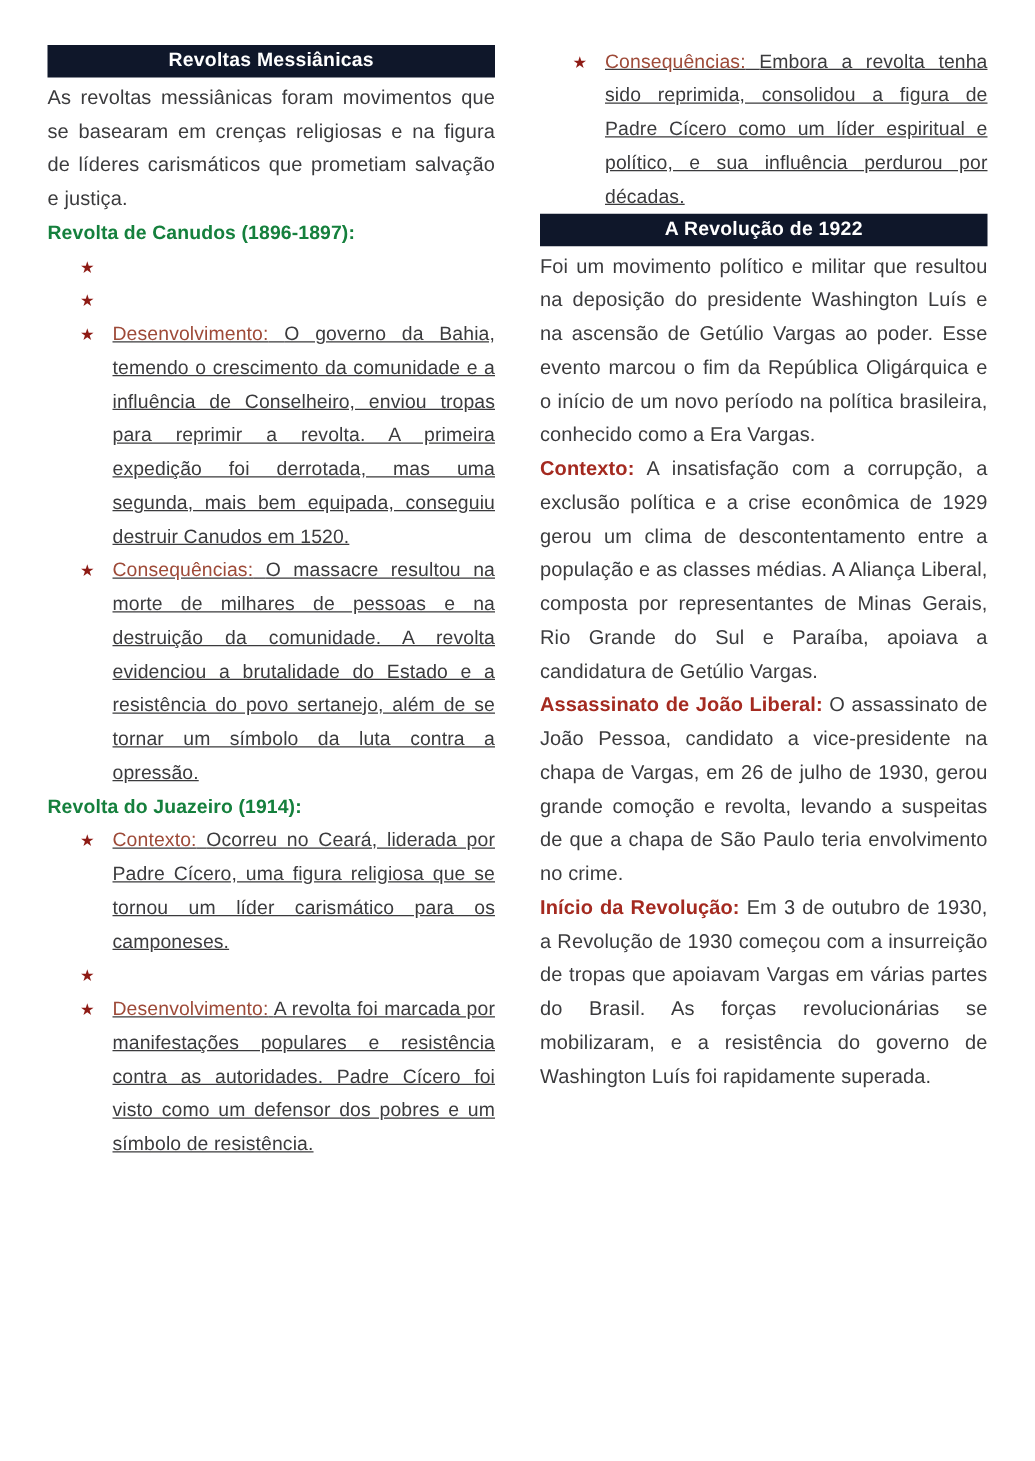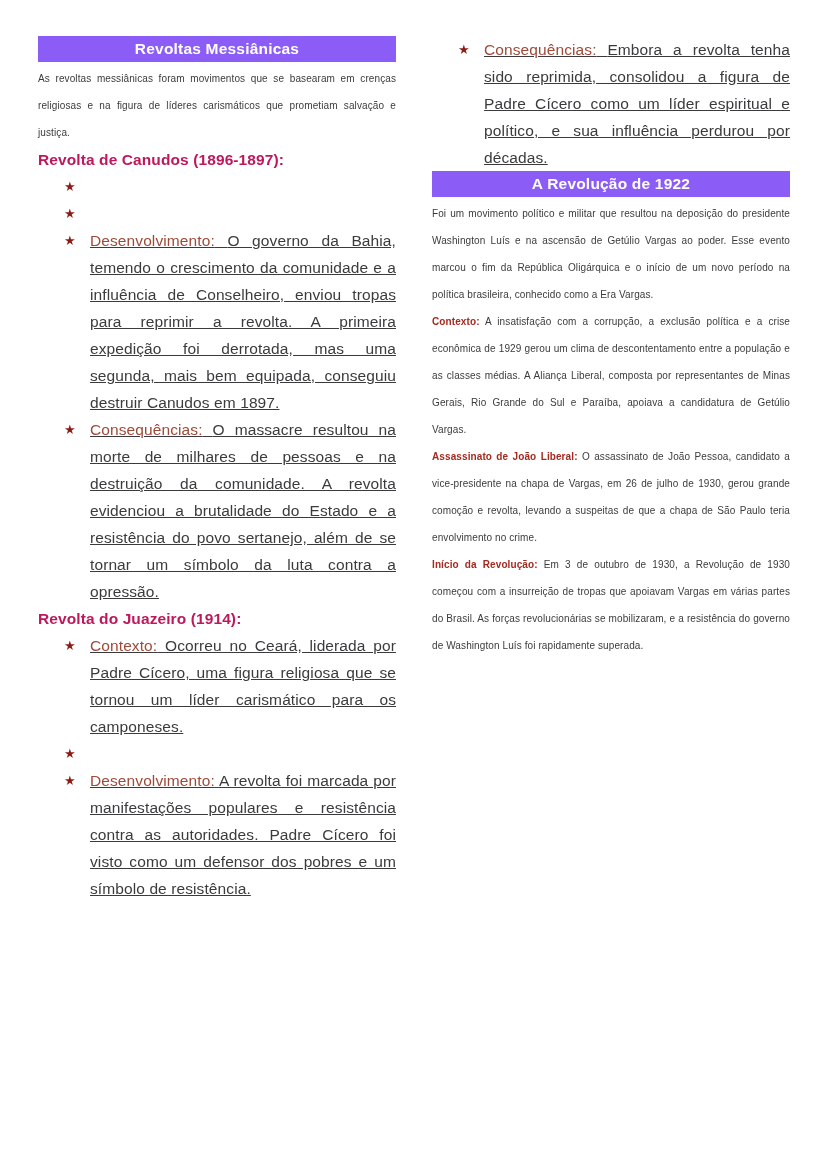--- a/index.html
+++ b/index.html
@@ -12,37 +12,37 @@
   }
   .page {
     width: 828px; height: 1169px;
     display: flex;
     padding: 36px 38px 0 38px;
     gap: 36px;
     background: #ffffff;
   }
   .col { width: 358px; flex: 0 0 358px; }
   .header-bar {
-    background: #8b5cf6;
+    background: #0f172a;
     color: #ffffff;
     font-weight: bold;
     font-size: 15.5px;
     line-height: 26px;
     text-align: center;
     margin-bottom: 3px;
     letter-spacing: 0.2px;
   }
   .para {
-    font-size: 10px;
+    font-size: 16px;
     line-height: 27px;
     text-align: justify;
     letter-spacing: 0.1px;
   }
   .sec-title {
-    color: #be185d;
+    color: #15803d;
     font-weight: bold;
     font-size: 15.5px;
     line-height: 27px;
     letter-spacing: 0.1px;
   }
   .bullet {
     display: flex;
     align-items: flex-start;
     padding-left: 26px;
     font-size: 15.5px;
@@ -79,21 +79,21 @@
     <div class="bullet">
       <span class="star">★</span>
     </div>
 
     <div class="bullet">
       <span class="star">★</span>
     </div>
 
     <div class="bullet">
       <span class="star">★</span>
-      <div class="bullet-body"><span class="bullet-label">Desenvolvimento:</span> <span>O governo da Bahia, temendo o crescimento da comunidade e a influência de Conselheiro, enviou tropas para reprimir a revolta. A primeira expedição foi derrotada, mas uma segunda, mais bem equipada, conseguiu destruir Canudos em 1897.</span></div>
+      <div class="bullet-body"><span class="bullet-label">Desenvolvimento:</span> <span>O governo da Bahia, temendo o crescimento da comunidade e a influência de Conselheiro, enviou tropas para reprimir a revolta. A primeira expedição foi derrotada, mas uma segunda, mais bem equipada, conseguiu destruir Canudos em 1520.</span></div>
     </div>
 
     <div class="bullet">
       <span class="star">★</span>
       <div class="bullet-body"><span class="bullet-label">Consequências:</span> <span>O massacre resultou na morte de milhares de pessoas e na destruição da comunidade. A revolta evidenciou a brutalidade do Estado e a resistência do povo sertanejo, além de se tornar um símbolo da luta contra a opressão.</span></div>
     </div>
 
     <div class="sec-title">Revolta do Juazeiro (1914):</div>
 
     <div class="bullet">

